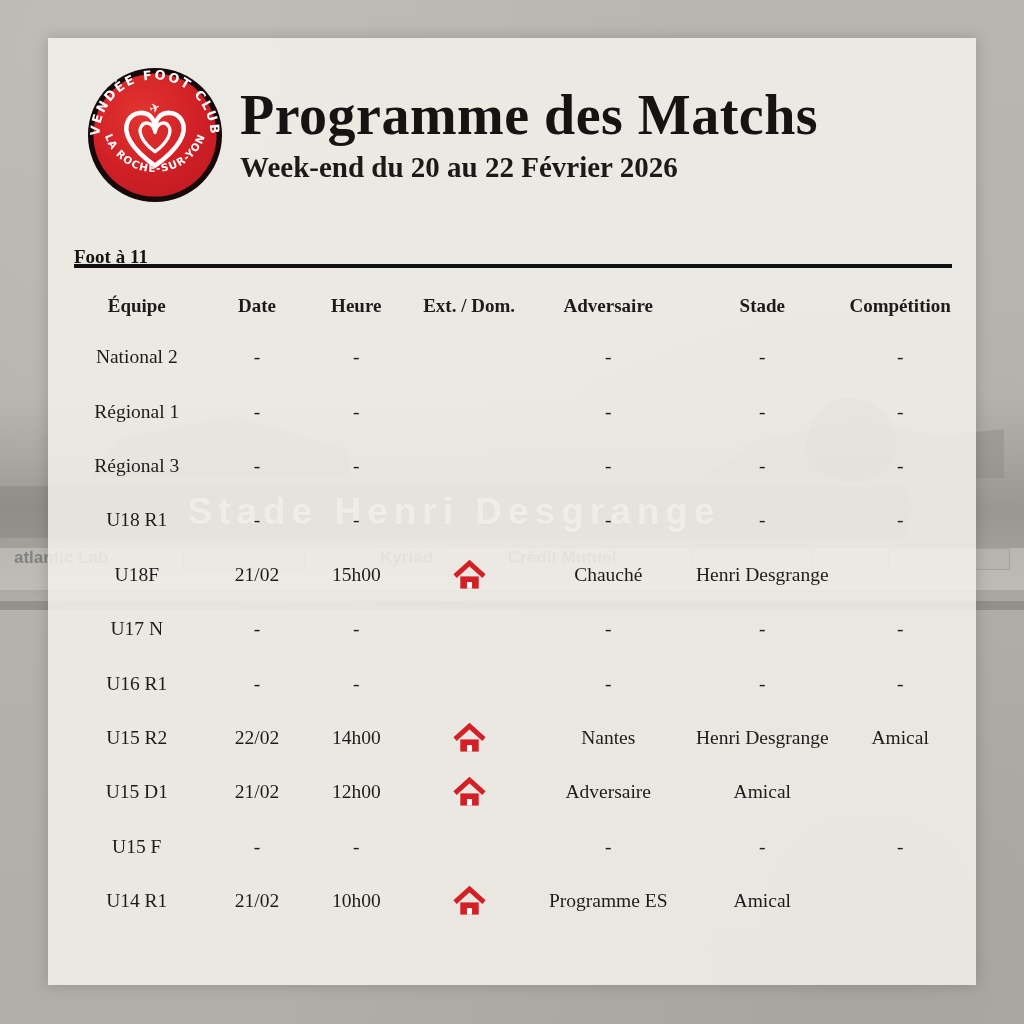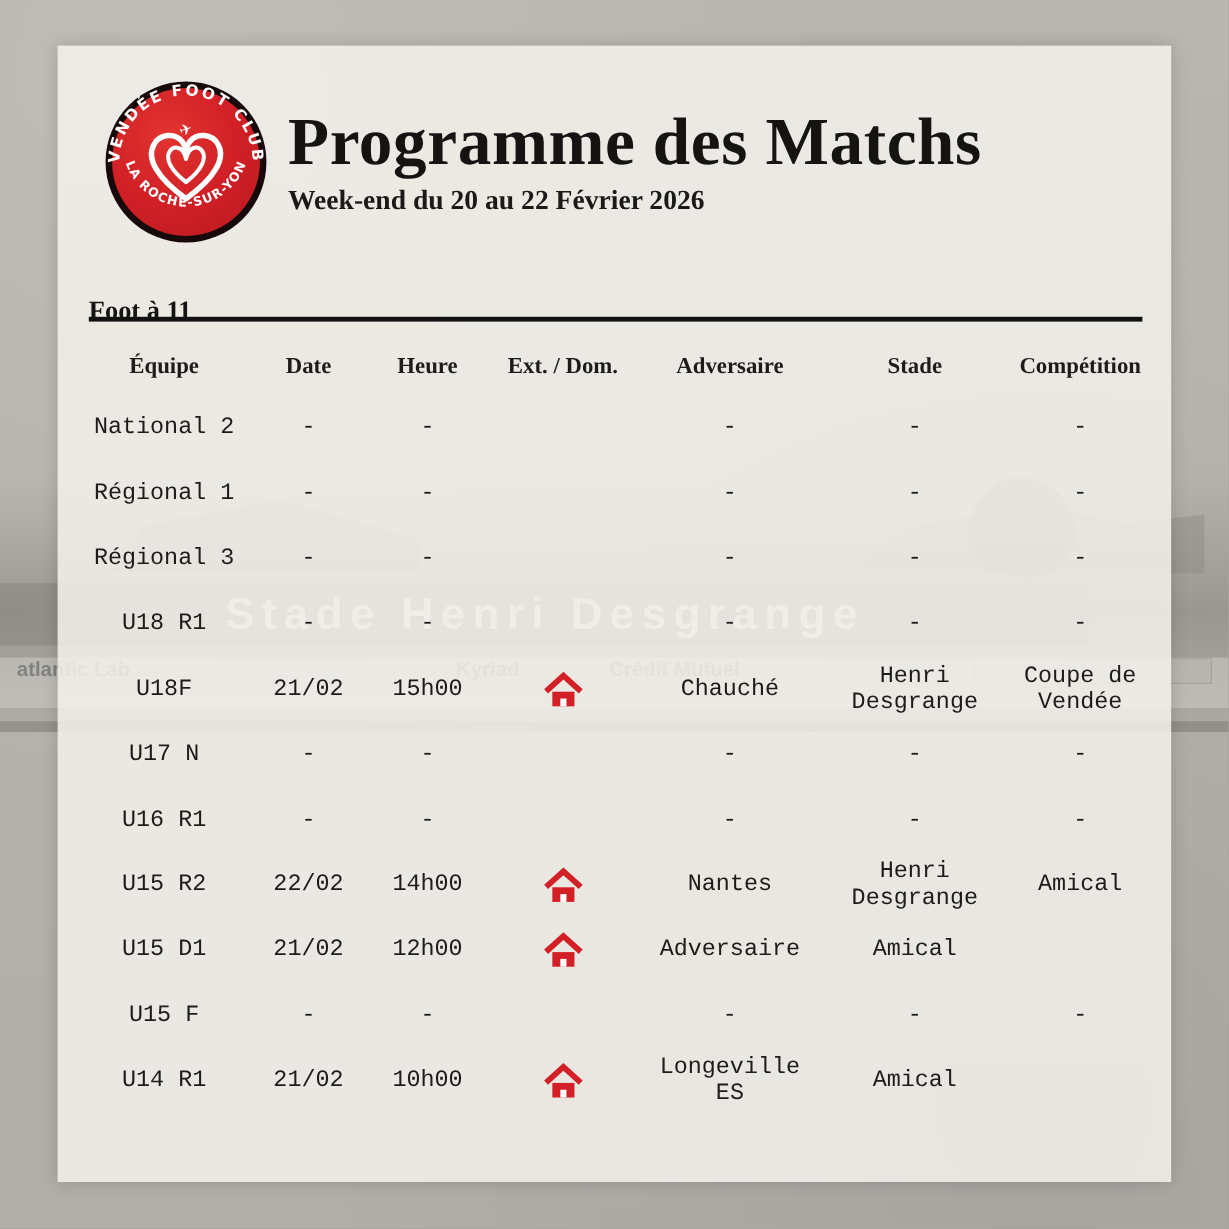--- a/index.html
+++ b/index.html
@@ -32,30 +32,30 @@
 
   
   .card{position:absolute;left:48px;top:38px;width:928px;height:947px;z-index:2;
     background:rgba(243,241,235,0.86);box-shadow:0 0 14px rgba(0,0,0,0.18);}
   .card-inner{position:relative;width:100%;height:100%;}
 
   .masthead{position:absolute;left:38px;top:22px;width:860px;height:150px;display:flex;align-items:center;}
   .logo{width:138px;height:138px;flex:0 0 auto;}
   .title-block{margin-left:16px;}
   .main-title{font-size:56px;font-weight:bold;letter-spacing:0.5px;line-height:1.05;color:#151413;}
-  .subtitle{font-size:23px;font-weight:bold;margin-top:6px;color:#1b1a18;}
-
-  .section-title{position:absolute;left:26px;top:208px;font-size:22px;font-weight:bold;color:#151413;}
+  .subtitle{font-size:29px;font-weight:bold;margin-top:6px;color:#1b1a18;}
+
+  .section-title{position:absolute;left:26px;top:208px;font-size:19px;font-weight:bold;color:#151413;}
   .rule{position:absolute;left:26px;top:226px;width:878px;height:4px;background:#111;}
 
   .sched{position:absolute;left:26px;top:244px;width:878px;}
   .grid-row{display:grid;grid-template-columns:14.3% 13.1% 9.5% 16.2% 15.5% 19.6% 11.8%;align-items:center;}
   .thead{height:48px;}
   .th{font-size:19px;font-weight:bold;text-align:center;line-height:1.1;}
-  .tr{height:54.4px;font-family:Liberation Mono, monospace;}
+  .tr{height:54.4px;}
   .td{font-size:19.5px;text-align:center;line-height:1.12;padding:0 4px;}
   .home-wrap{display:flex;align-items:center;justify-content:center;}
 </style>
 </head>
 <body>
 
 <div class="stage">
 
   <div class="photo-band">
     <div class="roof-l"></div>
@@ -167,21 +167,20 @@
     <div class="td">15h00</div>
     <div class="td home-wrap">
       <svg viewBox="0 0 24 24" width="37" height="34" aria-hidden="true">
         <path d="M1.8 12.8 L12 3.6 L22.2 12.8" fill="none" stroke="#d32026" stroke-width="3.4"></path>
         <rect x="5.5" y="13" width="13" height="8.6" fill="#d32026"></rect>
         <rect x="10.2" y="17" width="3.6" height="4.6" fill="#ffffff"></rect>
       </svg>
     </div>
     <div class="td">Chauché</div>
     <div class="td">Henri Desgrange</div>
-    <div class="td">Coupe de Vendée</div>
   </div>
 
   <div class="grid-row tr">
     <div class="td">U17 N</div>
     <div class="td">-</div>
     <div class="td">-</div>
     <div class="td home-wrap"></div>
     <div class="td">-</div>
     <div class="td">-</div>
     <div class="td">-</div>
@@ -242,21 +241,21 @@
     <div class="td">U14 R1</div>
     <div class="td">21/02</div>
     <div class="td">10h00</div>
     <div class="td home-wrap">
       <svg viewBox="0 0 24 24" width="37" height="34" aria-hidden="true">
         <path d="M1.8 12.8 L12 3.6 L22.2 12.8" fill="none" stroke="#d32026" stroke-width="3.4"></path>
         <rect x="5.5" y="13" width="13" height="8.6" fill="#d32026"></rect>
         <rect x="10.2" y="17" width="3.6" height="4.6" fill="#ffffff"></rect>
       </svg>
     </div>
-    <div class="td">Longeville ES</div>
+    <div class="td">Programme ES</div>
     <div class="td">Amical</div>
   </div>
 </div>
       </div>
 
     </div>
   </div>
 </div>
 
 </body></html>

